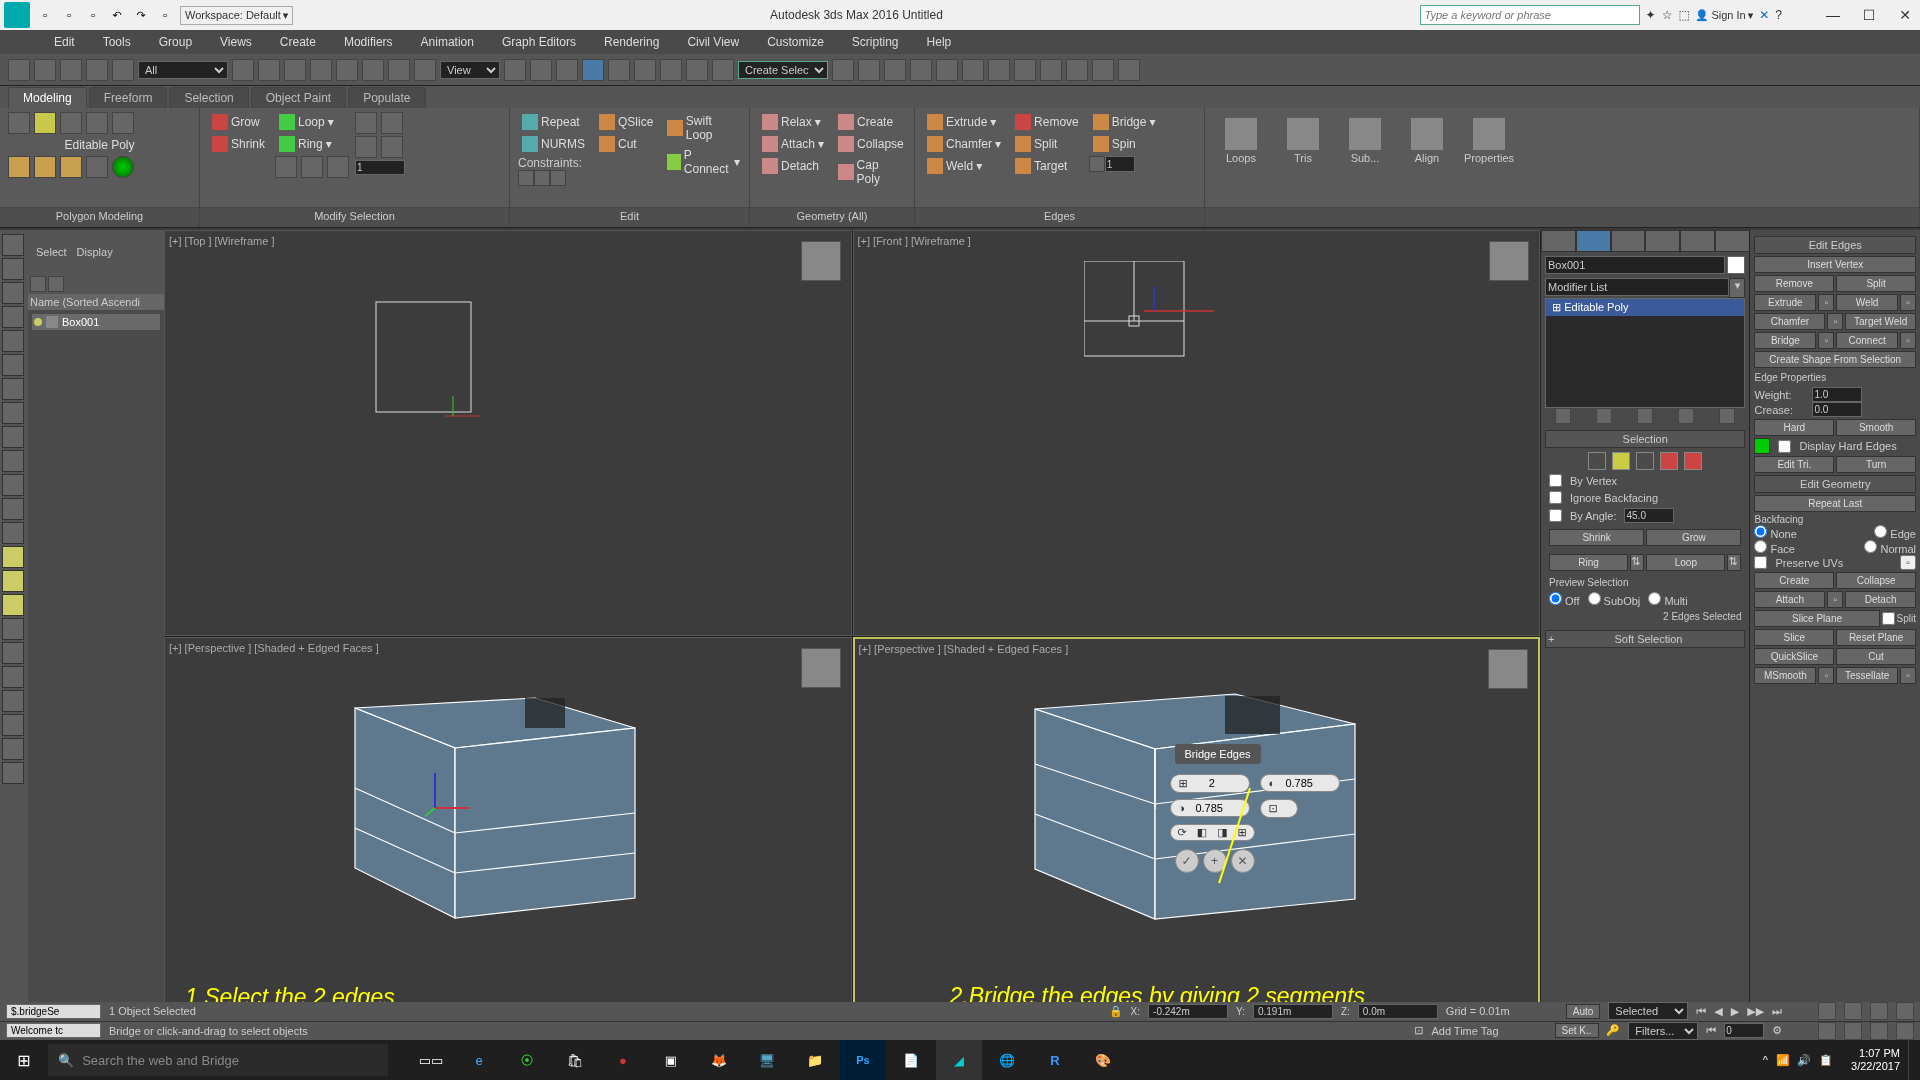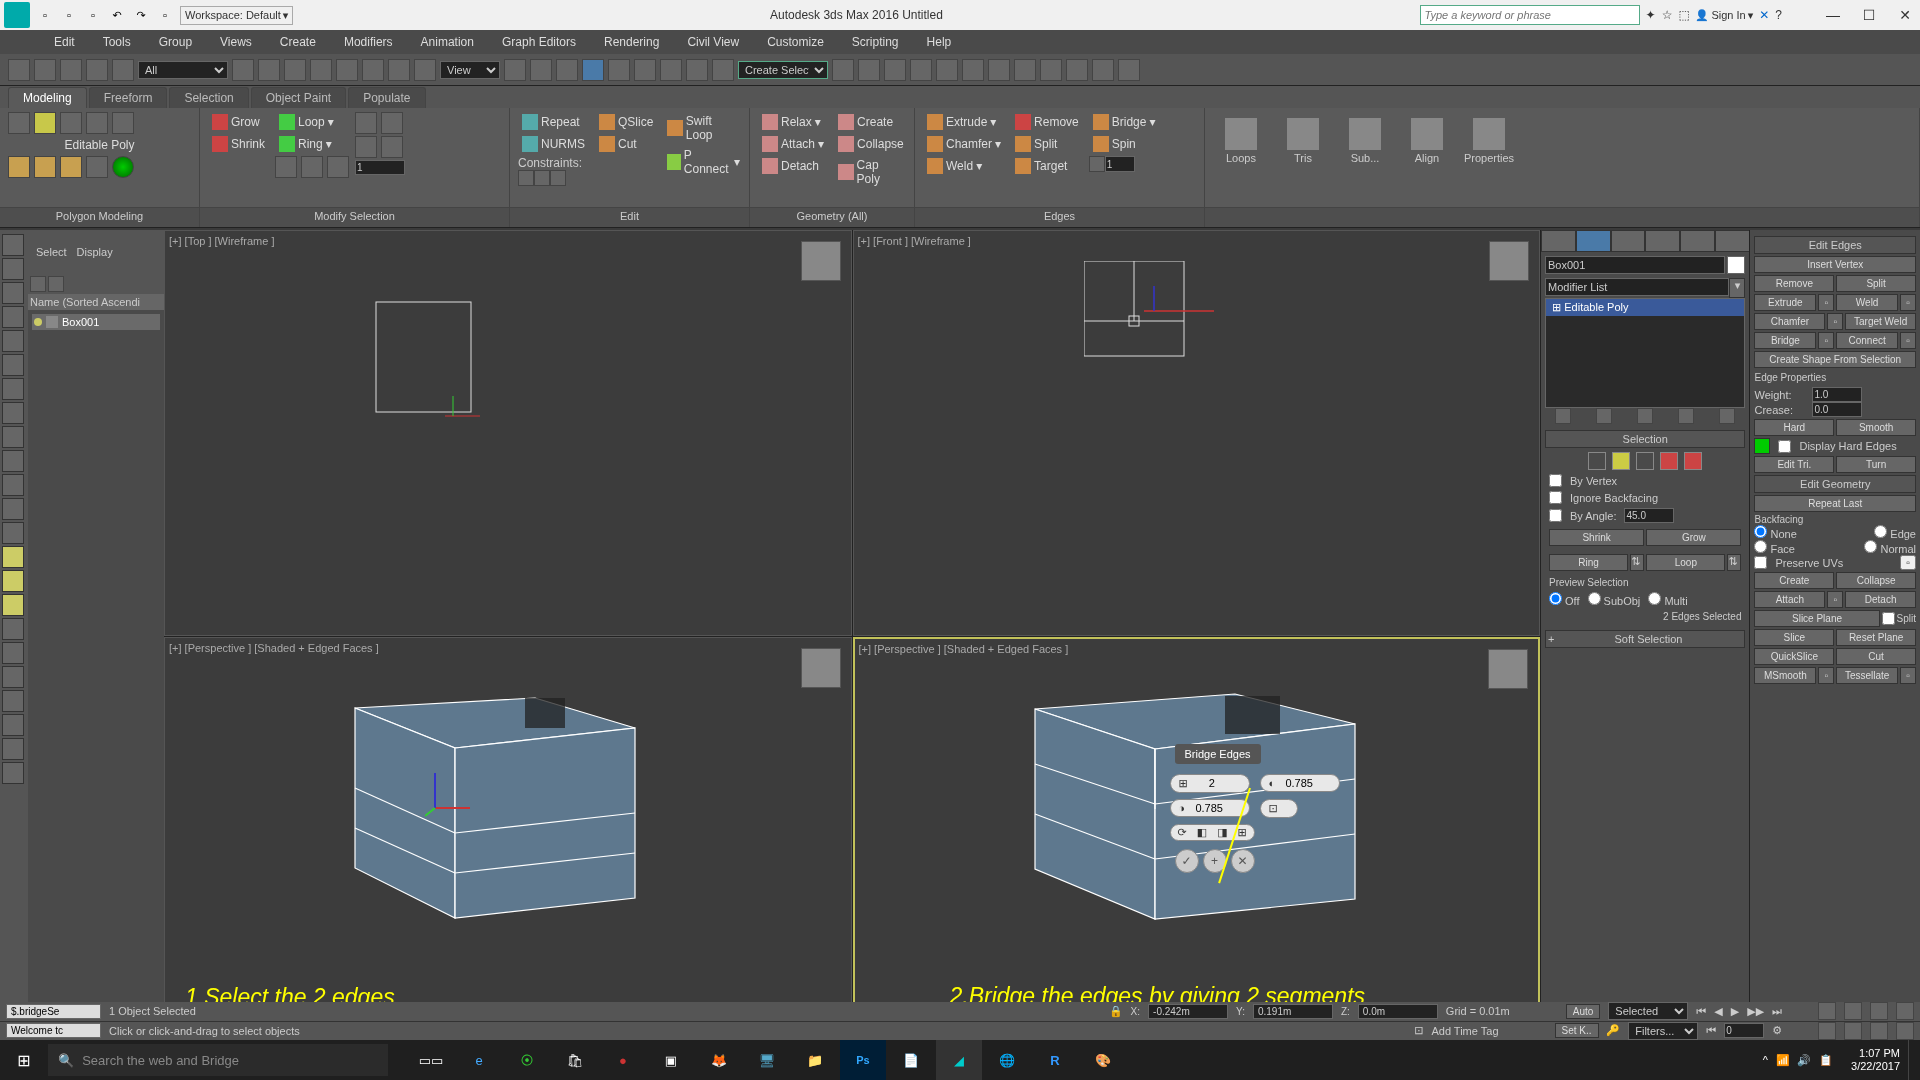--- a/index.html
+++ b/index.html
@@ -740,21 +740,21 @@
     <span>▶▶</span>
     <span>⏭</span>
     <span style="width:20px"></span>
     <span class="tb-icon" style="width:18px;height:18px"></span>
     <span class="tb-icon" style="width:18px;height:18px"></span>
     <span class="tb-icon" style="width:18px;height:18px"></span>
     <span class="tb-icon" style="width:18px;height:18px"></span>
   </div>
   <div class="status-bot">
     <span class="coord" style="width:95px;background:#ddd;color:#000">Welcome tc</span>
-    <span>Click or click-and-drag to select objects</span>
+    <span>Bridge or click-and-drag to select objects</span>
     <span style="flex:1"></span>
     <span>⊡</span>
     <span>Add Time Tag</span>
     <span style="width:40px"></span>
     <button style="font-size:10px;padding:1px 6px;background:#666;border:1px solid #333;color:#ddd">Set K..</button>
     <span>🔑</span>
     <select class="tb-select" style="width:70px"><option>Filters...</option></select>
     <span>⏮</span>
     <input class="spin" style="width: 40px;" value="0">
     <span>⚙</span>

